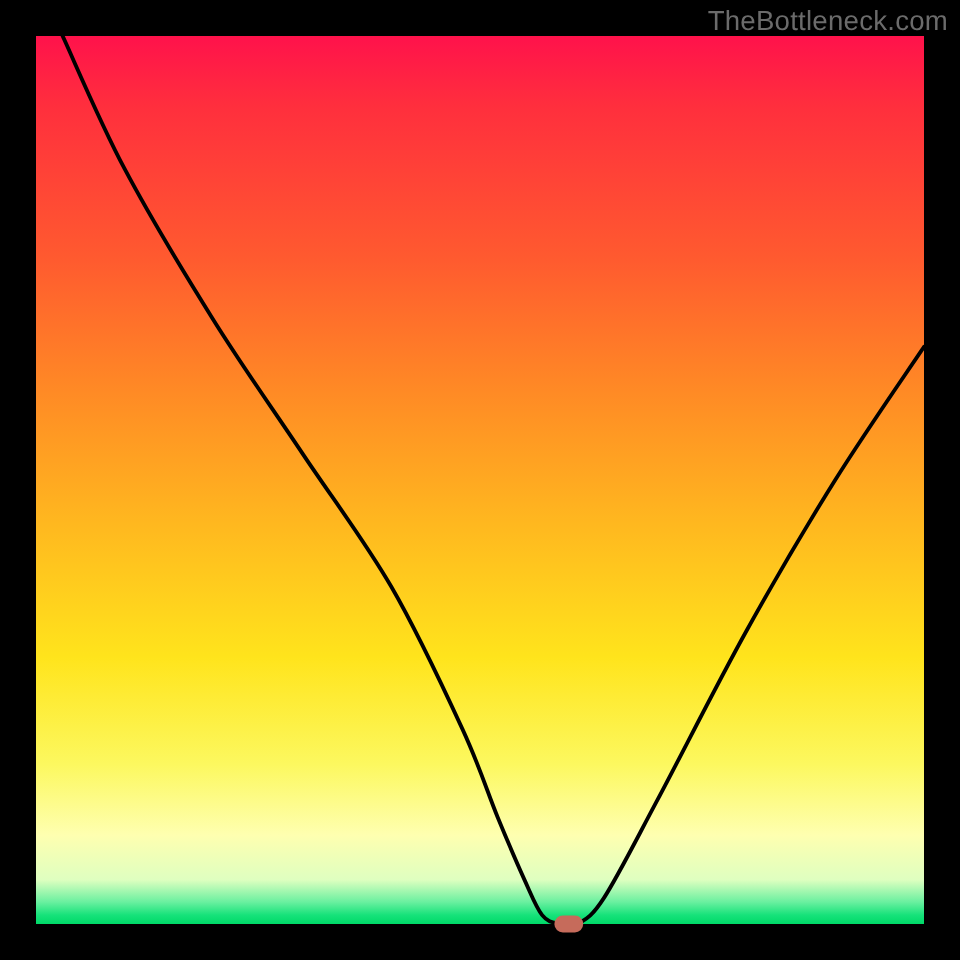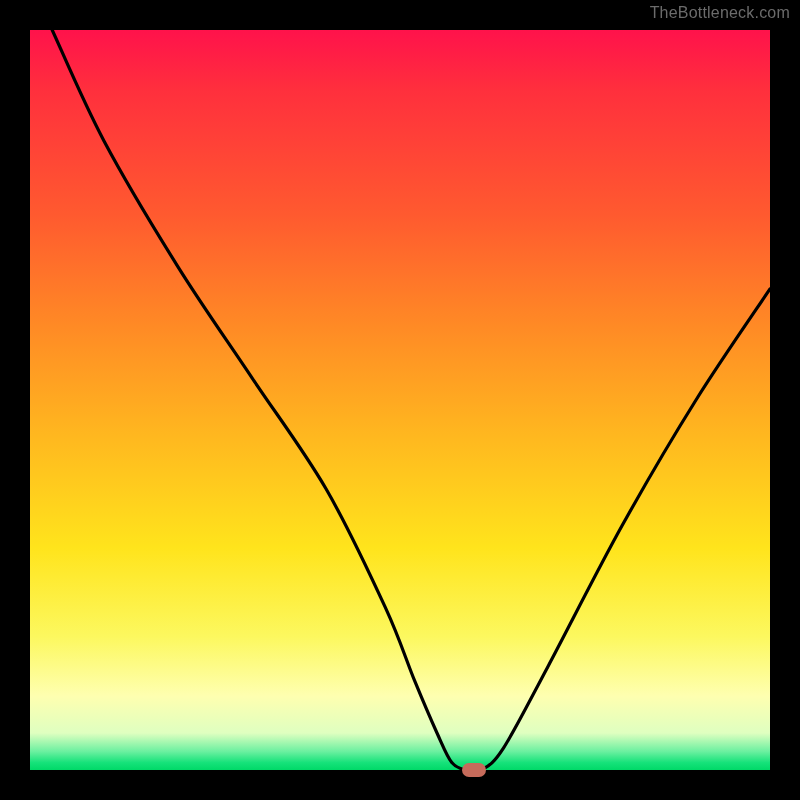--- a/index.html
+++ b/index.html
@@ -54,21 +54,21 @@
     width: 24px;
     height: 14px;
     border-radius: 7px;
     background: #c66b5b;
     transform: translate(-50%, -50%);
   }
   .watermark {
     position: absolute;
     top: 4px;
     right: 10px;
-    font-size: 16px;
+    font-size: 23px;
     font-weight: 500;
     color: #6b6b6b;
     letter-spacing: 0.2px;
   }
 </style>
 </head>
 <body>
 
 <div class="frame">
 

